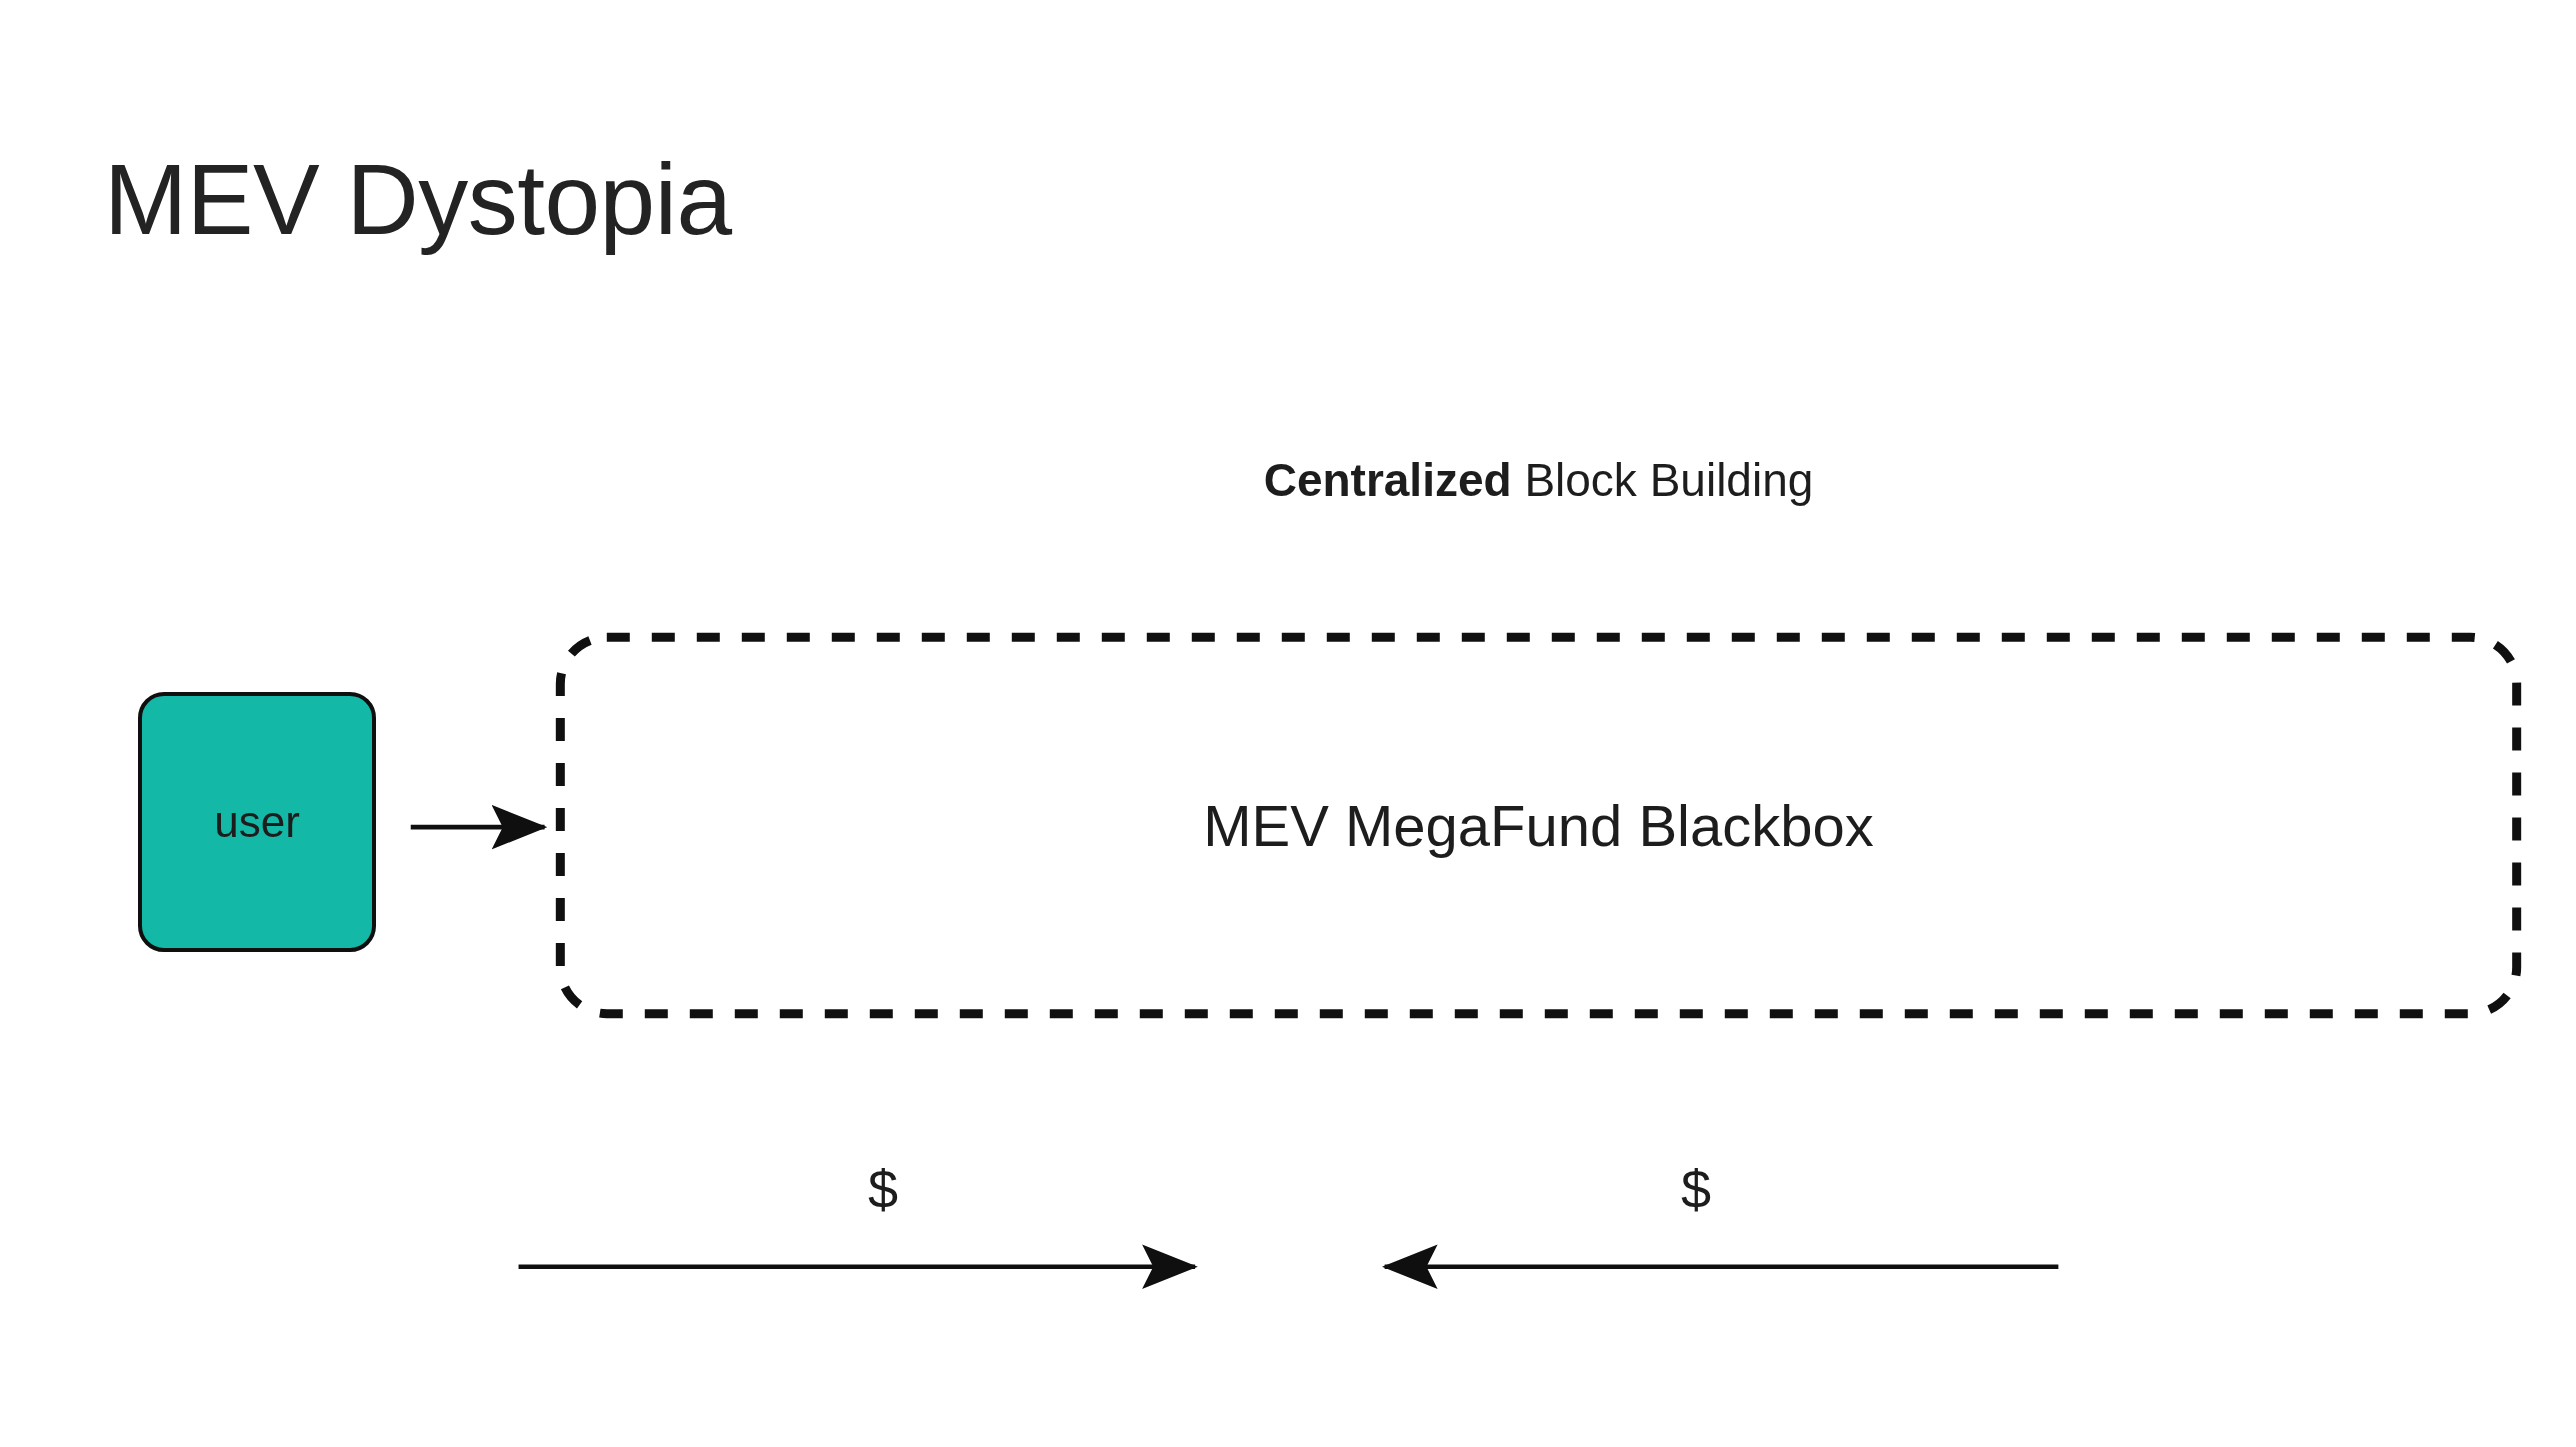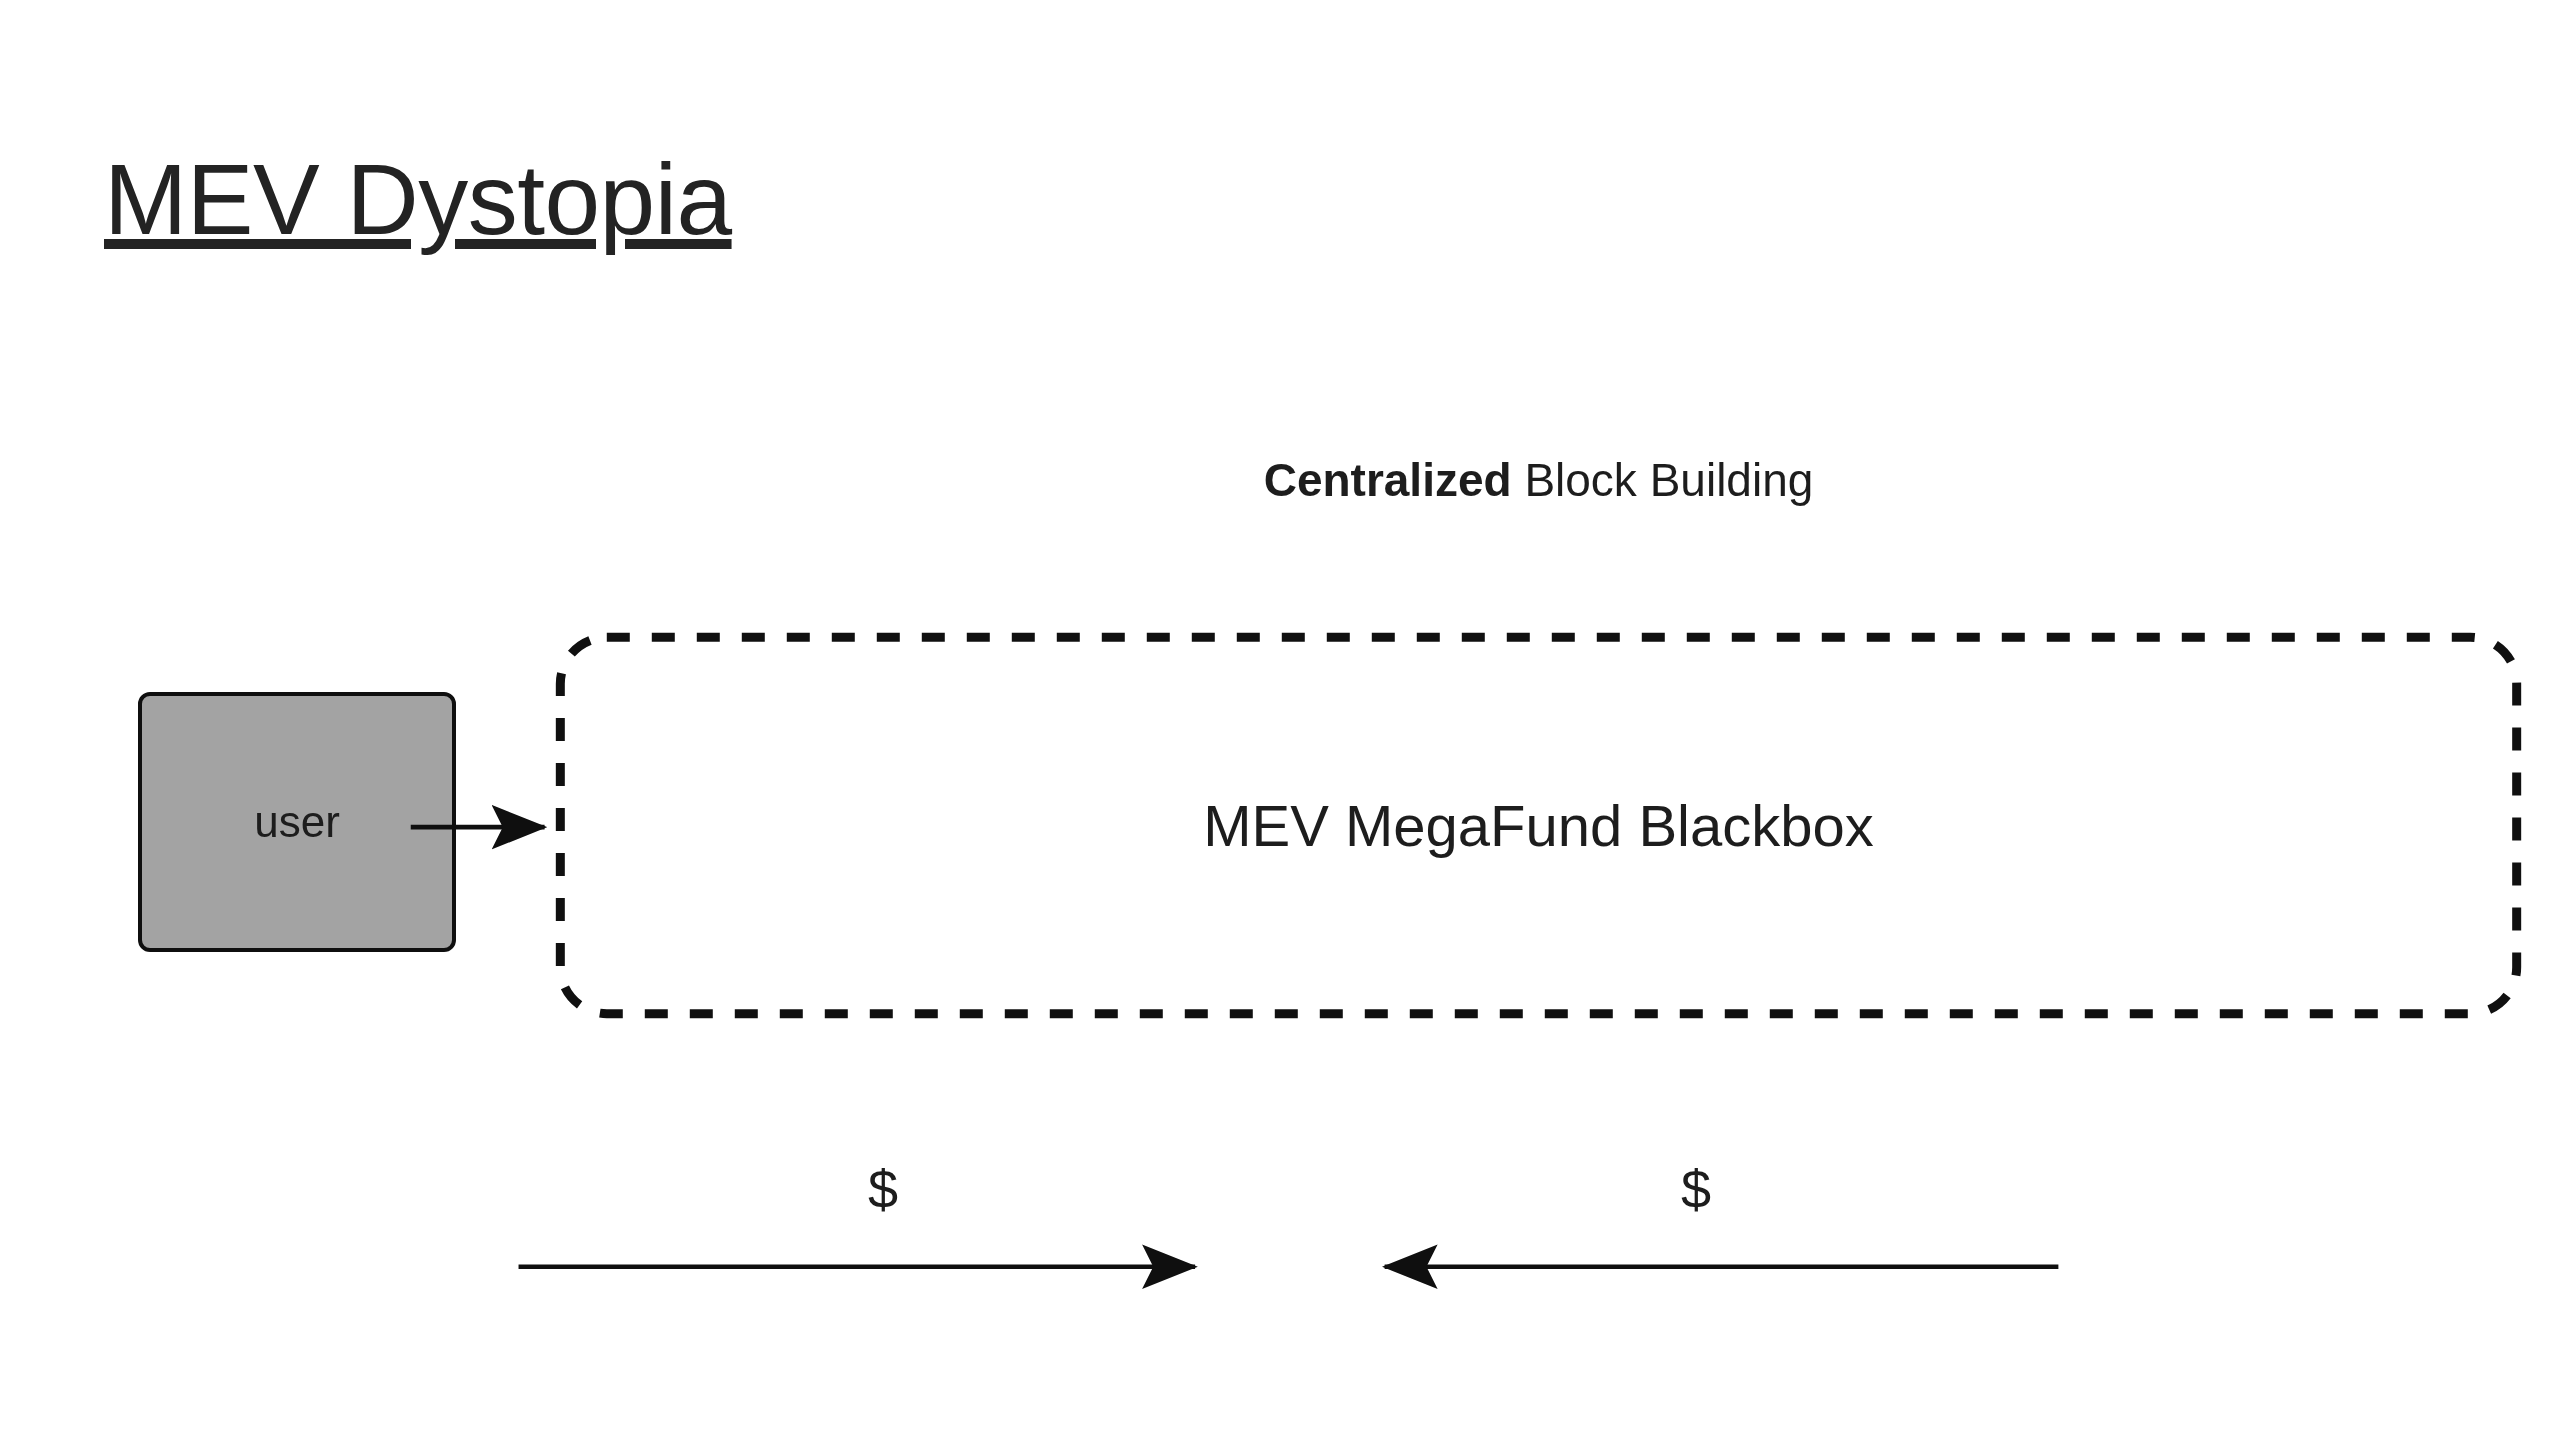--- a/index.html
+++ b/index.html
@@ -26,21 +26,20 @@
   .slide-title {
     position: absolute;
     left: 104px;
     top: 149px;
     font-size: 100px;
     font-weight: 300;
     line-height: 1.0;
     letter-spacing: -0.5px;
     color: #232323;
     white-space: nowrap;
-    text-decoration: underline;
   }
 
   
   .diagram-heading {
     position: absolute;
     left: 558px;
     top: 457px;
     width: 1961px;
     text-align: center;
     font-size: 46px;
@@ -49,26 +48,26 @@
     white-space: nowrap;
   }
   .diagram-heading .hw-bold { font-weight: 700; }
   .diagram-heading .hw-reg  { font-weight: 400; }
 
   
   .user-node {
     position: absolute;
     left: 138px;
     top: 692px;
-    width: 318px;
+    width: 238px;
     height: 260px;
     box-sizing: border-box;
     border: 4.6px solid #0f0f0f;
-    border-radius: 12px;
-    background: #a3a3a3;
+    border-radius: 26px;
+    background: #14b8a6;
     display: flex;
     align-items: center;
     justify-content: center;
   }
   .user-node-label {
     font-size: 44px;
     font-weight: 400;
     color: #1d1d1d;
     line-height: 1;
   }

